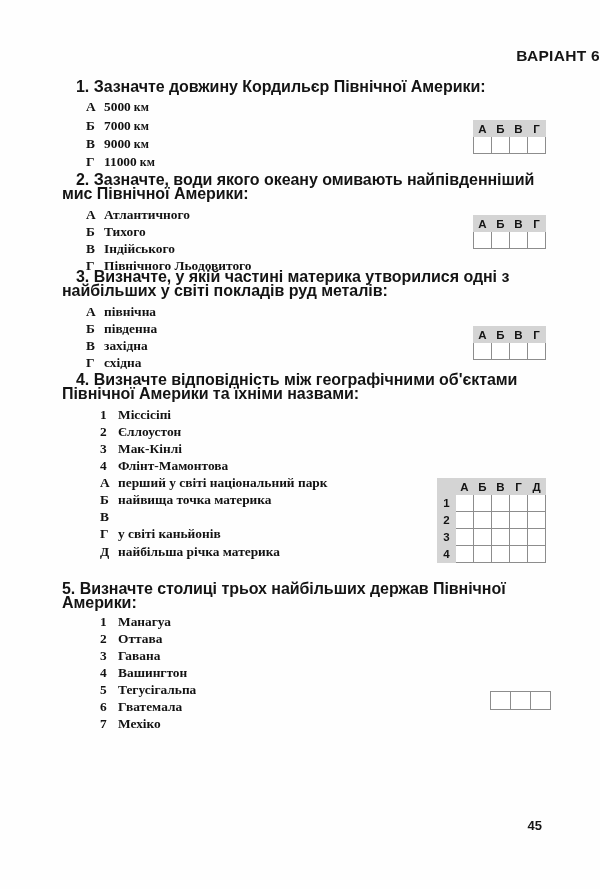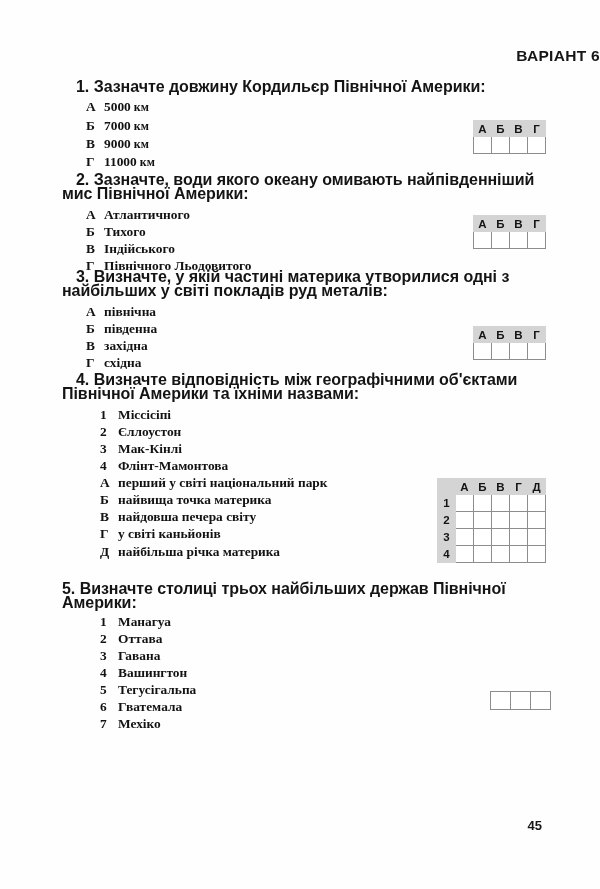--- a/index.html
+++ b/index.html
@@ -300,21 +300,20 @@
       <div class="opt">
         <span class="marker">А</span>
         <span class="otext">перший у світі національний парк</span>
       </div>
       <div class="opt">
         <span class="marker">Б</span>
         <span class="otext">найвища точка материка</span>
       </div>
       <div class="opt">
         <span class="marker">В</span>
-        <span class="otext">найдовша печера світу</span>
       </div>
       <div class="opt">
         <span class="marker">Г</span>
         <span>
           <span class="cont">у світі каньйонів</span>
         </span>
       </div>
       <div class="opt">
         <span class="marker">Д</span>
         <span class="otext">найбільша річка материка</span>

